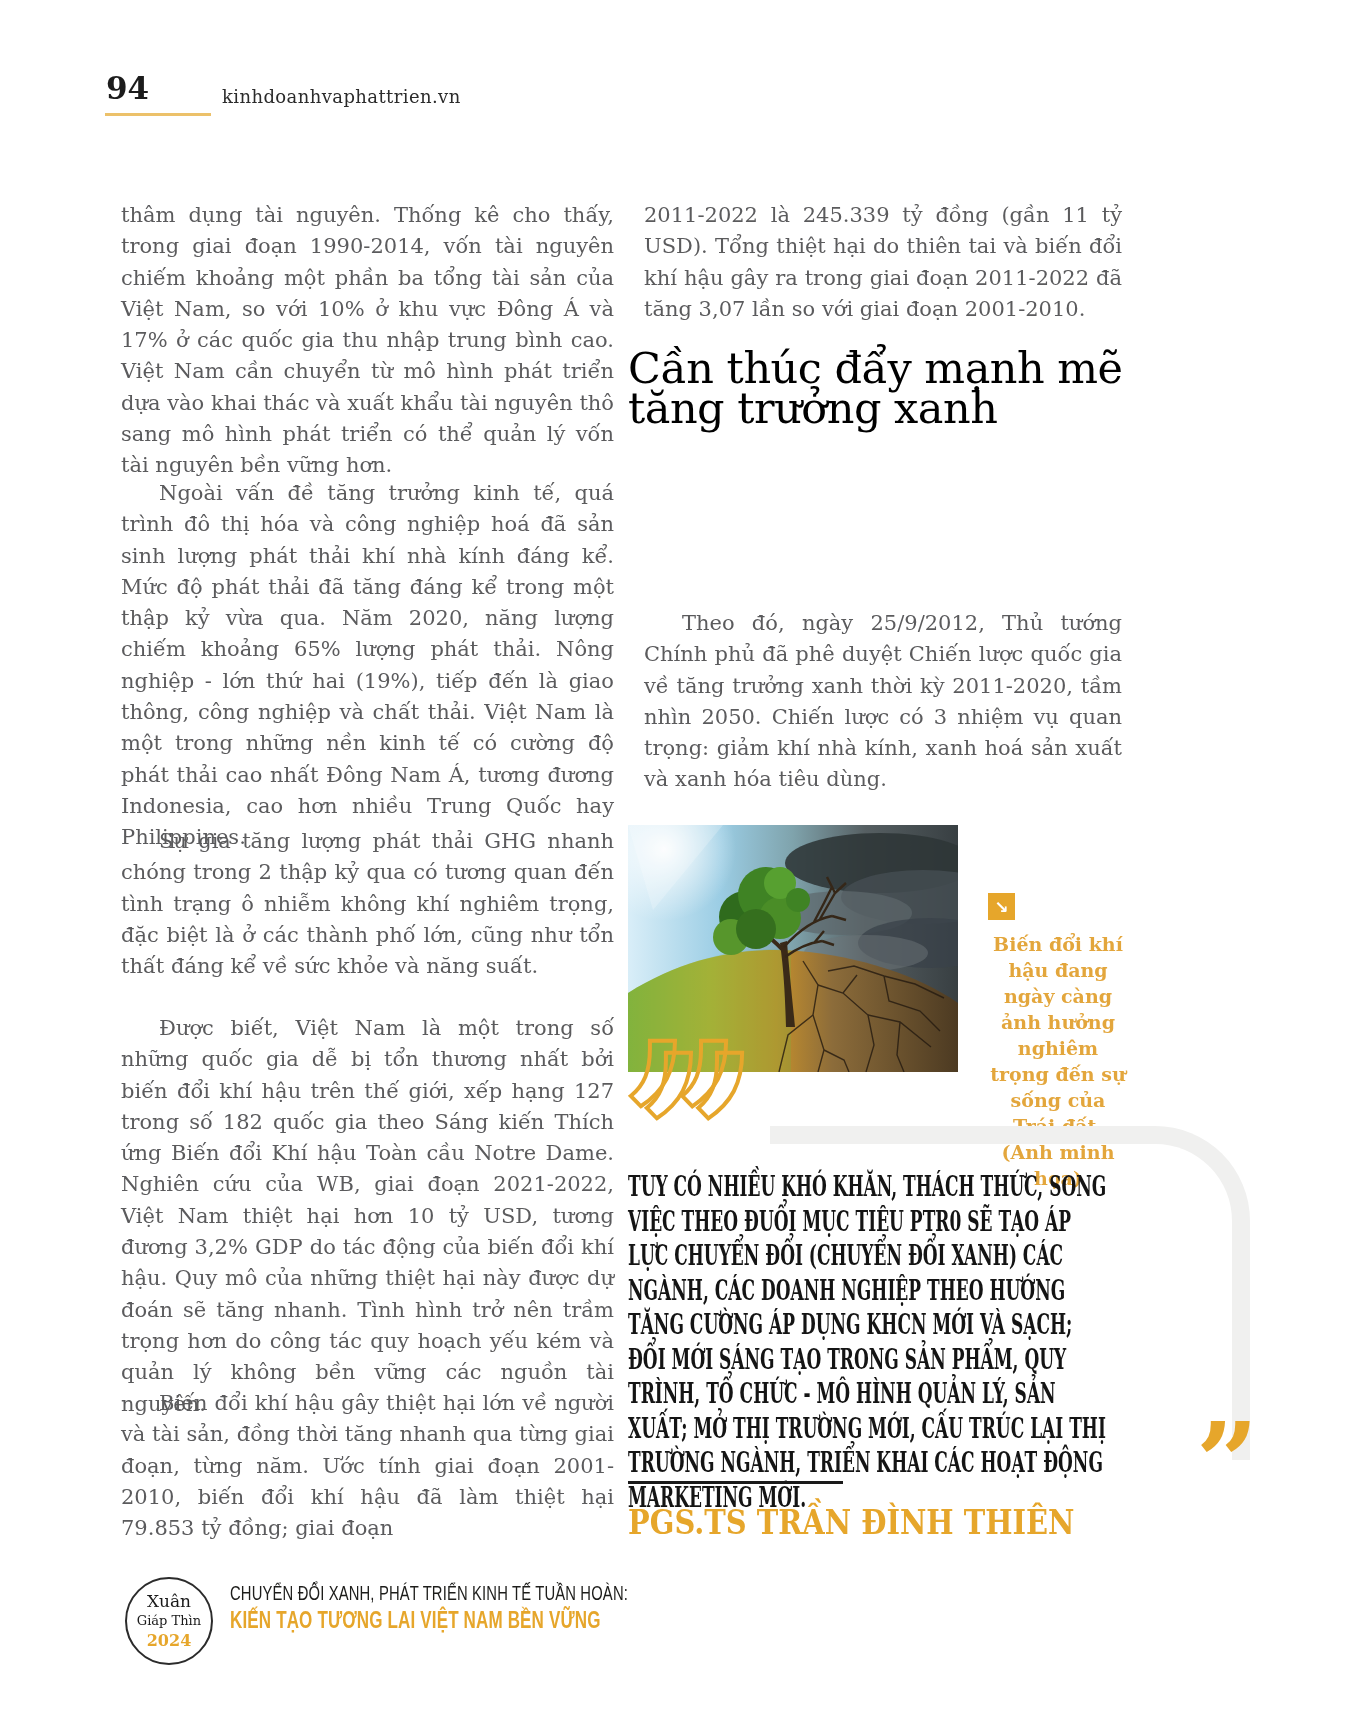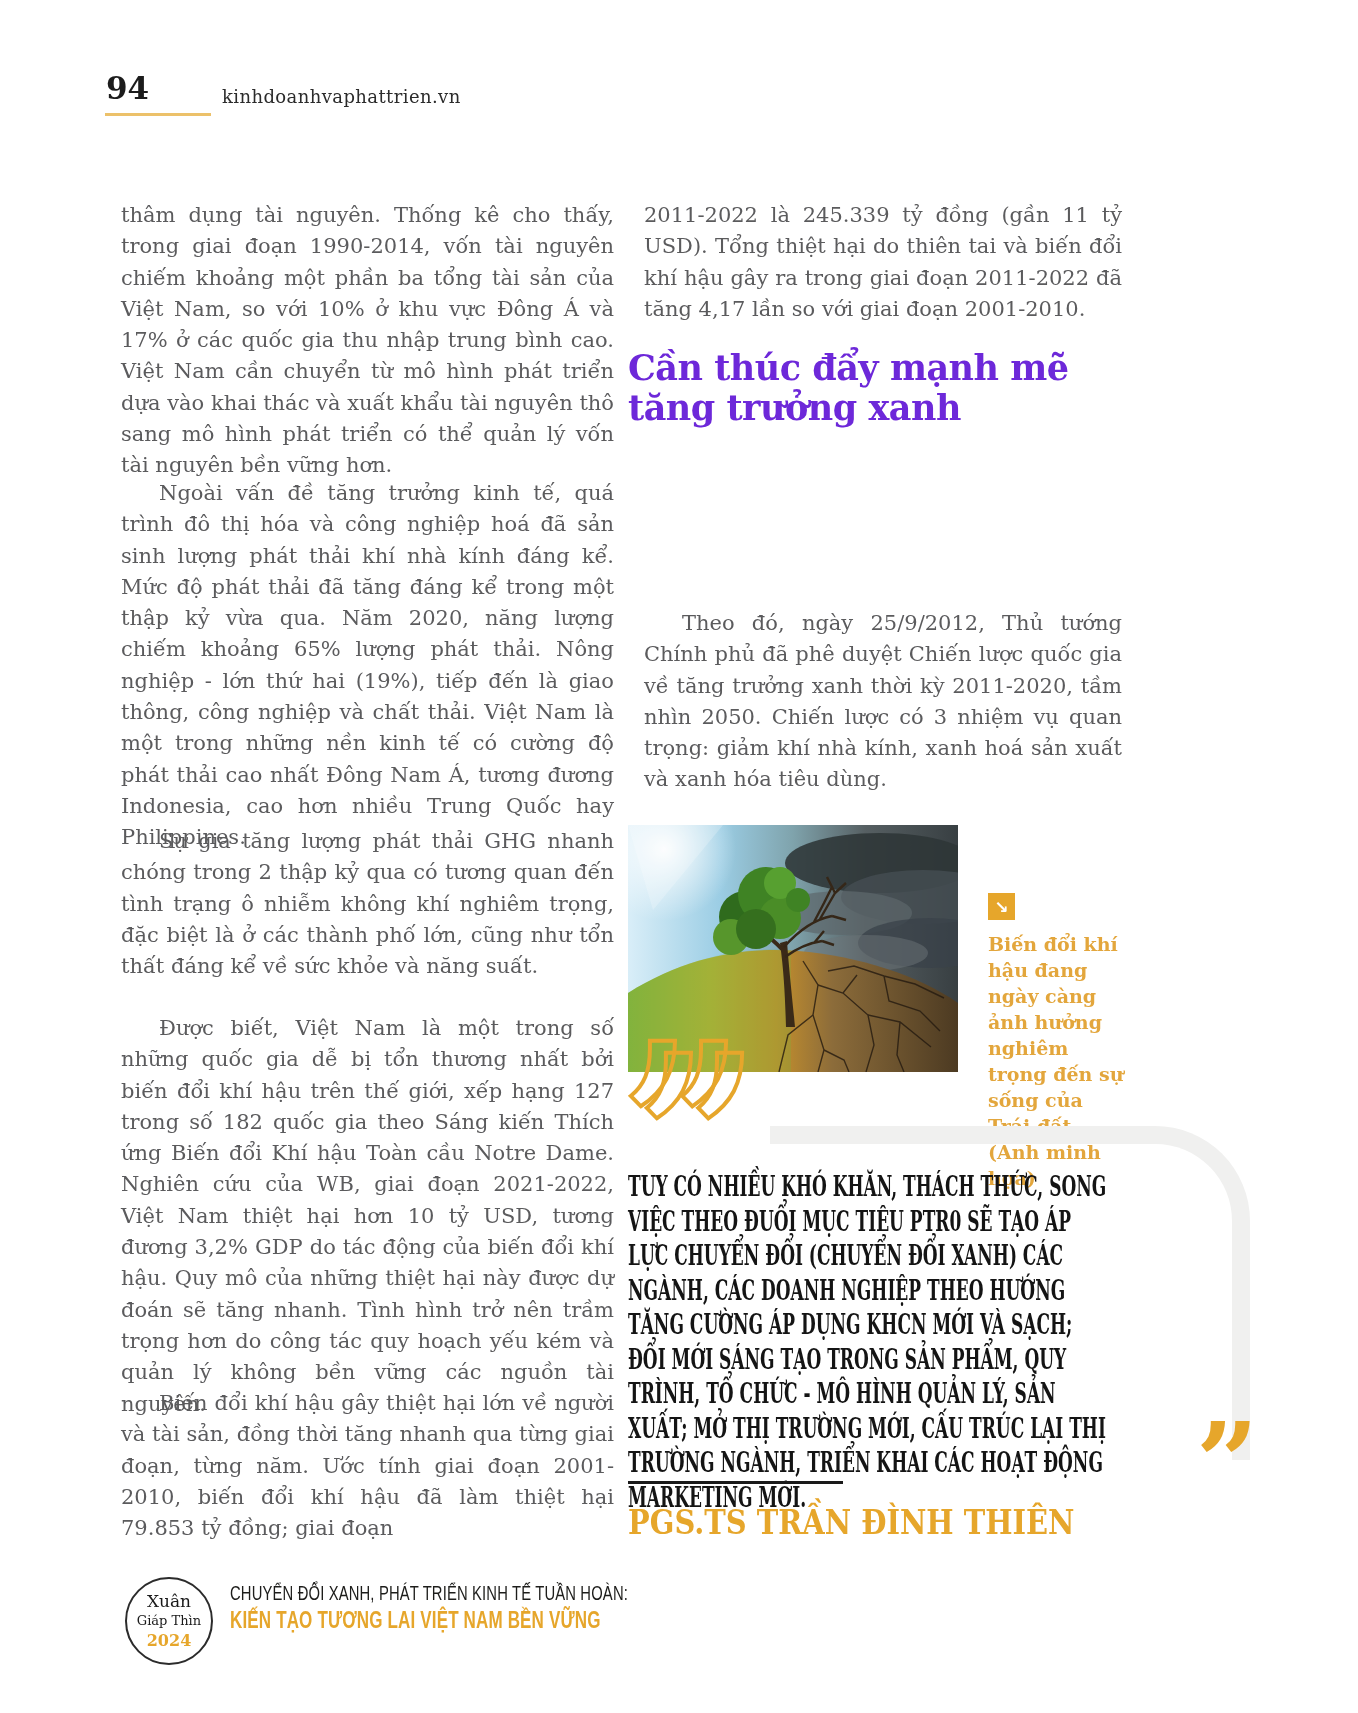--- a/index.html
+++ b/index.html
@@ -11,32 +11,32 @@
   .page-number{left:106px;top:70px;font-size:31px;font-weight:bold;color:#1c1c1c;}
   .pn-underline{left:105px;top:113px;width:106px;height:3px;background:#ecc16a;}
   .site-url{left:222px;top:86px;font-size:18px;color:#2b2b2b;letter-spacing:.4px;}
 
   
   .body-par{font-size:21px;line-height:31.3px;color:#5b5b5d;text-align:justify;margin-left:16px;}
   .colL{left:105px;width:493px;}
   .colR{left:628px;width:478px;}
   .indent{text-indent:38px;}
 
-  .section-heading{left:628px;top:348px;font-size:35px;font-weight:bold;
-                   color:#6d28d9;line-height:40px;letter-spacing:-.5px;}
+  .section-heading{left:628px;top:348px;font-size:43px;font-weight:normal;
+                   color:#000000;line-height:40px;letter-spacing:-.5px;}
 
   
   .photo{left:628px;top:825px;width:330px;height:247px;}
 
   
   .caption-icon{left:988px;top:893px;width:27px;height:27px;background:#e6a62b;
                 display:flex;align-items:center;justify-content:center;
                 color:#fff;font-size:17px;font-weight:bold;font-family:"DejaVu Sans",sans-serif;}
   .caption{left:988px;top:931px;width:140px;font-size:19px;font-weight:bold;
-           color:#e3a63c;line-height:26px;}
+           color:#e3a63c;line-height:26px;text-align:center;}
   .caption .credit{margin-top:0;}
 
   
   .open-quote{left:616px;top:1038px;}
   .gray-frame{left:770px;top:1126px;width:480px;height:334px;box-sizing:border-box;
               border-top:18px solid #f0f0ef;border-right:18px solid #f0f0ef;
               border-top-right-radius:95px;}
   .quote-text{left:628px;top:1170px;width:765px;transform:scaleX(0.63);
               transform-origin:0 0;font-size:27px;font-weight:bold;color:#141414;
               line-height:34.5px;text-align:left;}
@@ -68,21 +68,21 @@
   <div class="abs page-number">94</div>
   <div class="abs pn-underline"></div>
   <div class="abs site-url">kinhdoanhvaphattrien.vn</div>
 
   <div class="abs body-par colL" style="top:200px">thâm dụng tài nguyên. Thống kê cho thấy, trong giai đoạn 1990-2014, vốn tài nguyên chiếm khoảng một phần ba tổng tài sản của Việt Nam, so với 10% ở khu vực Đông Á và 17% ở các quốc gia thu nhập trung bình cao. Việt Nam cần chuyển từ mô hình phát triển dựa vào khai thác và xuất khẩu tài nguyên thô sang mô hình phát triển có thể quản lý vốn tài nguyên bền vững hơn.</div>
   <div class="abs body-par colL indent" style="top:478px">Ngoài vấn đề tăng trưởng kinh tế, quá trình đô thị hóa và công nghiệp hoá đã sản sinh lượng phát thải khí nhà kính đáng kể. Mức độ phát thải đã tăng đáng kể trong một thập kỷ vừa qua. Năm 2020, năng lượng chiếm khoảng 65% lượng phát thải. Nông nghiệp - lớn thứ hai (19%), tiếp đến là giao thông, công nghiệp và chất thải. Việt Nam là một trong những nền kinh tế có cường độ phát thải cao nhất Đông Nam Á, tương đương Indonesia, cao hơn nhiều Trung Quốc hay Philippines.</div>
   <div class="abs body-par colL indent" style="top:826px">Sự gia tăng lượng phát thải GHG nhanh chóng trong 2 thập kỷ qua có tương quan đến tình trạng ô nhiễm không khí nghiêm trọng, đặc biệt là ở các thành phố lớn, cũng như tổn thất đáng kể về sức khỏe và năng suất.</div>
   <div class="abs body-par colL indent" style="top:1013px">Được biết, Việt Nam là một trong số những quốc gia dễ bị tổn thương nhất bởi biến đổi khí hậu trên thế giới, xếp hạng 127 trong số 182 quốc gia theo Sáng kiến Thích ứng Biến đổi Khí hậu Toàn cầu Notre Dame. Nghiên cứu của WB, giai đoạn 2021-2022, Việt Nam thiệt hại hơn 10 tỷ USD, tương đương 3,2% GDP do tác động của biến đổi khí hậu. Quy mô của những thiệt hại này được dự đoán sẽ tăng nhanh. Tình hình trở nên trầm trọng hơn do công tác quy hoạch yếu kém và quản lý không bền vững các nguồn tài nguyên.</div>
   <div class="abs body-par colL indent" style="top:1388px">Biến đổi khí hậu gây thiệt hại lớn về người và tài sản, đồng thời tăng nhanh qua từng giai đoạn, từng năm. Ước tính giai đoạn 2001-2010, biến đổi khí hậu đã làm thiệt hại 79.853 tỷ đồng; giai đoạn</div>
 
-  <div class="abs body-par colR" style="top:200px">2011-2022 là 245.339 tỷ đồng (gần 11 tỷ USD). Tổng thiệt hại do thiên tai và biến đổi khí hậu gây ra trong giai đoạn 2011-2022 đã tăng 4,17 lần so với giai đoạn 2001-2010.</div>
+  <div class="abs body-par colR" style="top:200px">2011-2022 là 245.339 tỷ đồng (gần 11 tỷ USD). Tổng thiệt hại do thiên tai và biến đổi khí hậu gây ra trong giai đoạn 2011-2022 đã tăng 3,07 lần so với giai đoạn 2001-2010.</div>
 
   <div class="abs section-heading">
     <div>Cần thúc đẩy mạnh mẽ</div>
     <div>tăng trưởng xanh</div>
   </div>
 
   <div class="abs body-par colR indent" style="top:608px">Theo đó, ngày 25/9/2012, Thủ tướng Chính phủ đã phê duyệt Chiến lược quốc gia về tăng trưởng xanh thời kỳ 2011-2020, tầm nhìn 2050. Chiến lược có 3 nhiệm vụ quan trọng: giảm khí nhà kính, xanh hoá sản xuất và xanh hóa tiêu dùng.</div>
 
   <svg class="abs photo" viewBox="0 0 330 247" xmlns="http://www.w3.org/2000/svg">
     <defs>

